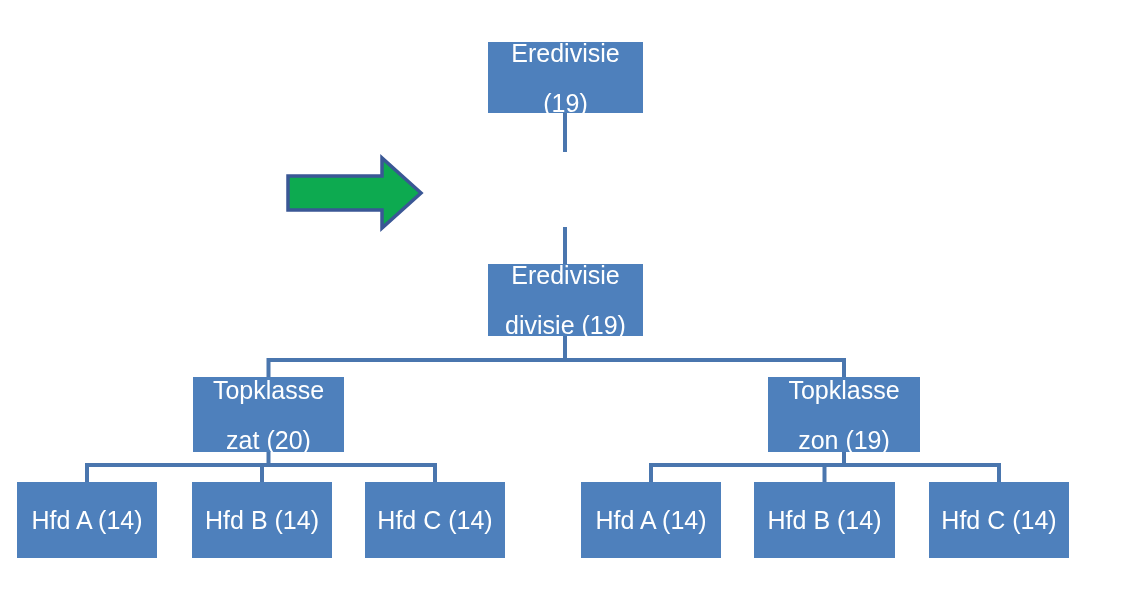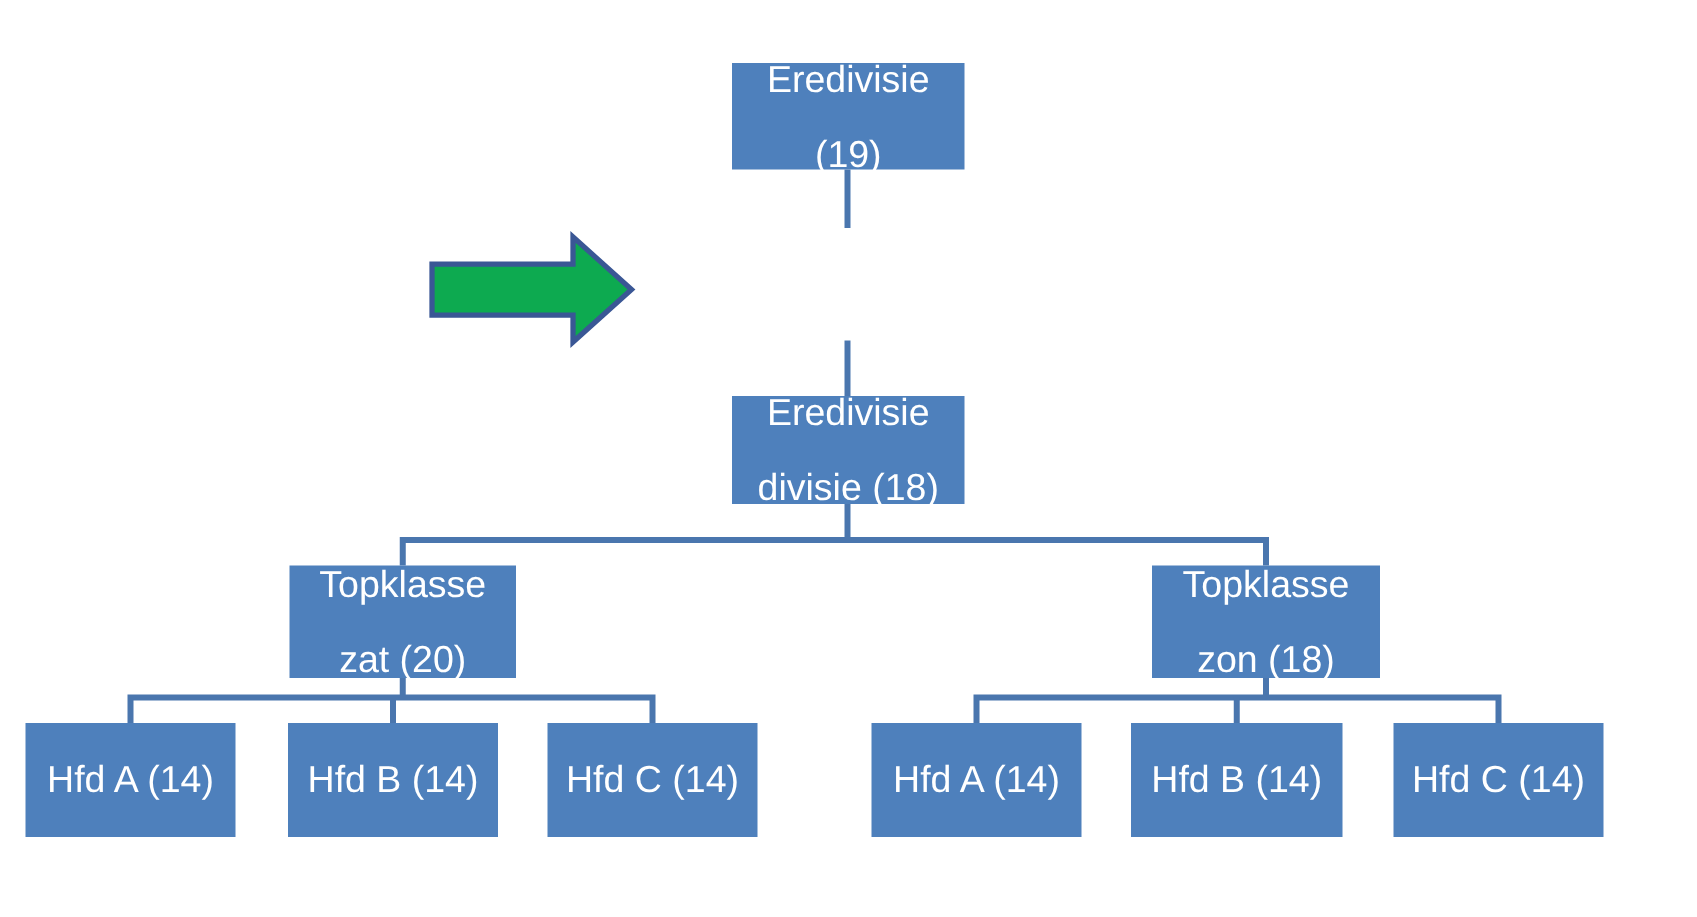--- a/index.html
+++ b/index.html
@@ -85,31 +85,31 @@
   </svg>
 
   <div class="node n-eredivisie">
     <span>Eredivisie</span>
     <span>(19)</span>
   </div>
 
 
   <div class="node n-landelijke">
     <span>Eredivisie</span>
-    <span>divisie (18)</span>
+    <span>divisie (19)</span>
   </div>
 
   <div class="node n-zat">
     <span>Topklasse</span>
     <span>zat (20)</span>
   </div>
 
   <div class="node n-zon">
     <span>Topklasse</span>
-    <span>zon (18)</span>
+    <span>zon (19)</span>
   </div>
 
   <div class="node n-zat-a">
     <span>Hfd A (14)</span>
   </div>
   <div class="node n-zat-b">
     <span>Hfd B (14)</span>
   </div>
   <div class="node n-zat-c">
     <span>Hfd C (14)</span>

